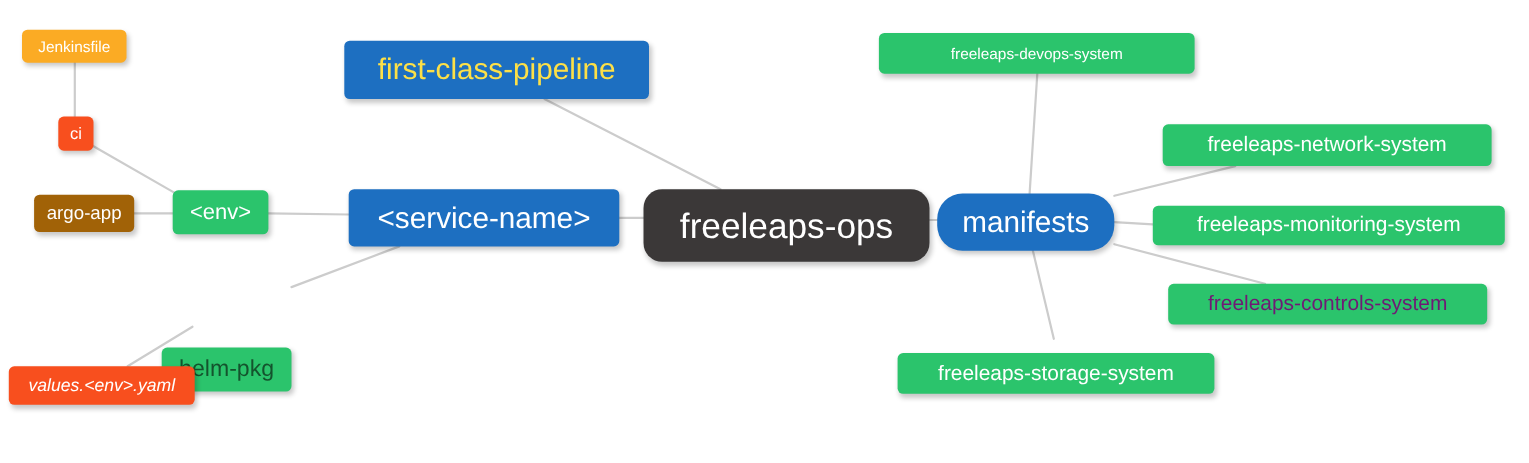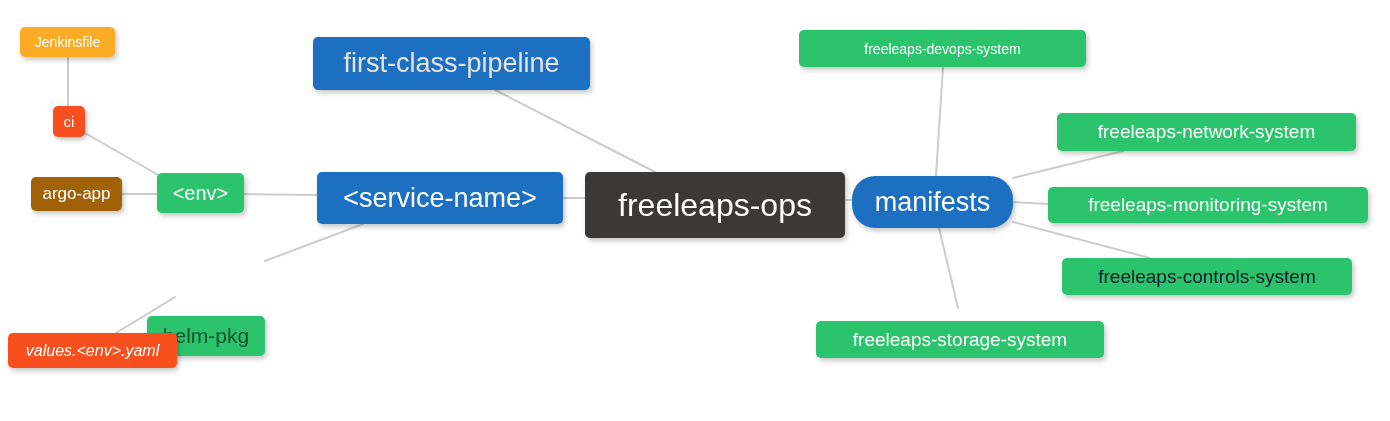--- a/index.html
+++ b/index.html
@@ -56,22 +56,22 @@
       <line x1="1013" y1="202" x2="1048" y2="204" stroke="#cccccc" stroke-width="2" stroke-linecap="round"></line>
       <line x1="1013" y1="222" x2="1150" y2="258" stroke="#cccccc" stroke-width="2" stroke-linecap="round"></line>
       <line x1="939" y1="228" x2="958" y2="308" stroke="#cccccc" stroke-width="2" stroke-linecap="round"></line>
     </svg>
 <div class="node" style="left: 20px; top: 27px; width: 95px; height: 30px; font-size: 14px; background: rgb(251, 171, 36); color: rgb(255, 255, 255);">Jenkinsfile</div>
     <div class="node" style="left: 53px; top: 106px; width: 32px; height: 31px; font-size: 15px; background: rgb(248, 79, 30); color: rgb(255, 255, 255);">ci</div>
     <div class="node" style="left: 31px; top: 177px; width: 91px; height: 34px; font-size: 17px; background: #a16207; color: rgb(255, 255, 255);">argo-app</div>
     <div class="node" style="left: 157px; top: 173px; width: 87px; height: 40px; font-size: 20px; background: rgb(43, 196, 108); color: rgb(255, 255, 255);">&lt;env&gt;</div>
     <div class="node" style="left: 147px; top: 272px; width: 118px; height: 40px; font-size: 21px; background: rgb(43, 196, 108); color: #14532d; margin-top: 44px;">helm-pkg</div>
     <div class="node" style="left: 8px; top: 333px; width: 169px; height: 35px; font-size: 16px; background: rgb(248, 79, 30); color: rgb(255, 255, 255); font-style: italic;">values.&lt;env&gt;.yaml</div>
-    <div class="node" style="left: 313px; top: 37px; width: 277px; height: 53px; font-size: 27px; background: rgb(29, 111, 193); color: #e5e5e5;">first-class-pipeline</div>
+    <div class="node" style="left: 313px; top: 37px; width: 277px; height: 53px; font-size: 27px; background: rgb(29, 111, 193); color: #fde047;">first-class-pipeline</div>
     <div class="node" style="left: 317px; top: 172px; width: 246px; height: 52px; font-size: 27px; background: rgb(29, 111, 193); color: rgb(255, 255, 255); text-align: right;">&lt;service-name&gt;</div>
-    <div class="node" style="left: 585px; top: 172px; width: 260px; height: 66px; font-size: 32px; background: rgb(59, 56, 56); color: rgb(255, 255, 255);">freeleaps-ops</div>
+    <div class="node" style="left: 585px; top: 172px; width: 260px; height: 66px; font-size: 32px; background: rgb(59, 56, 56); color: rgb(255, 255, 255); border-radius: 17px;">freeleaps-ops</div>
     <div class="node" style="left: 852px; top: 176px; width: 161px; height: 52px; font-size: 27px; background: rgb(29, 111, 193); color: rgb(255, 255, 255); border-radius: 23px;">manifests</div>
     <div class="node" style="left: 799px; top: 30px; width: 287px; height: 37px; font-size: 14px; background: rgb(43, 196, 108); color: rgb(255, 255, 255);">freeleaps-devops-system</div>
     <div class="node" style="left: 1057px; top: 113px; width: 299px; height: 38px; font-size: 19px; background: rgb(43, 196, 108); color: rgb(255, 255, 255);">freeleaps-network-system</div>
     <div class="node" style="left: 1048px; top: 187px; width: 320px; height: 36px; font-size: 19px; background: rgb(43, 196, 108); color: rgb(255, 255, 255);">freeleaps-monitoring-system</div>
-    <div class="node" style="left: 1062px; top: 258px; width: 290px; height: 37px; font-size: 19px; background: rgb(43, 196, 108); color: #0f172a;">freeleaps-controls-system</div>
+    <div class="node" style="left: 1062px; top: 258px; width: 290px; height: 37px; font-size: 19px; background: rgb(43, 196, 108); color: #701a75;">freeleaps-controls-system</div>
     <div class="node" style="left: 816px; top: 321px; width: 288px; height: 37px; font-size: 19px; background: rgb(43, 196, 108); color: rgb(255, 255, 255);">freeleaps-storage-system</div>
   </div>
 
 </body></html>

